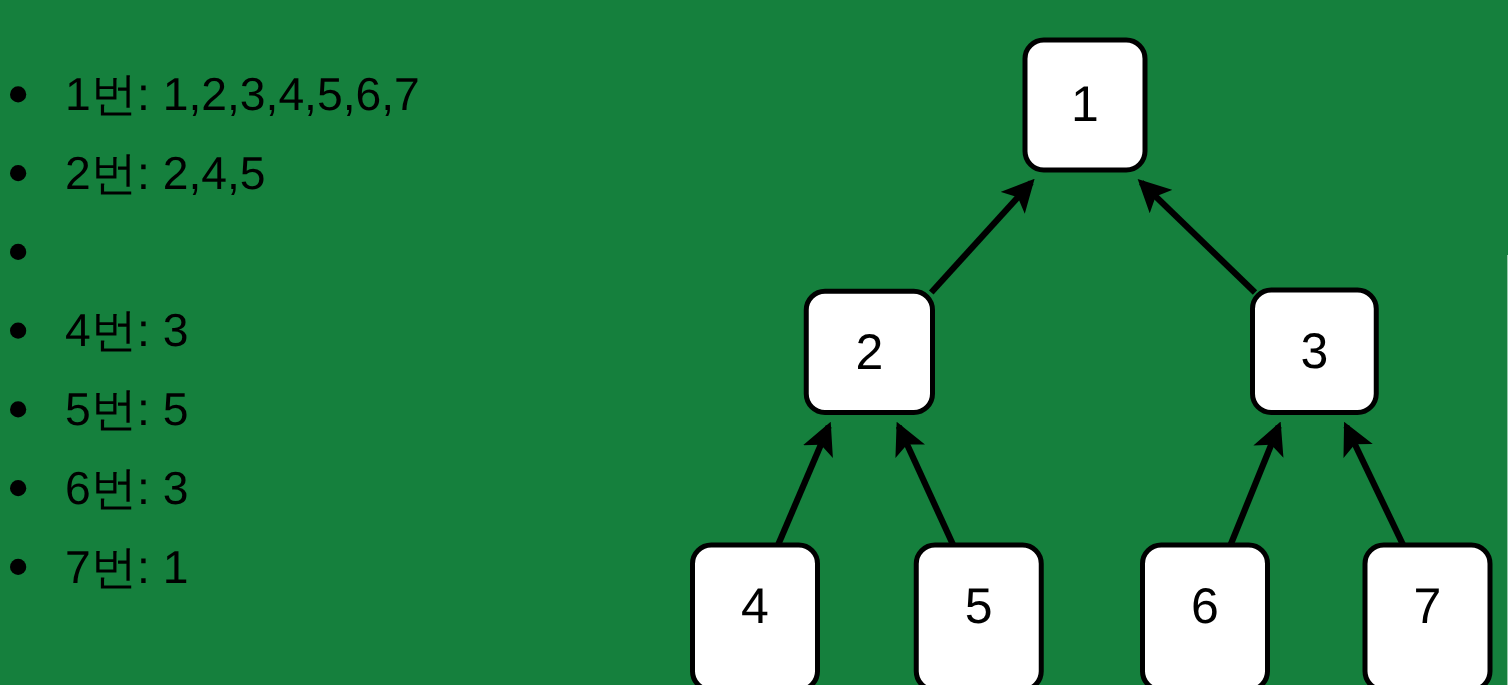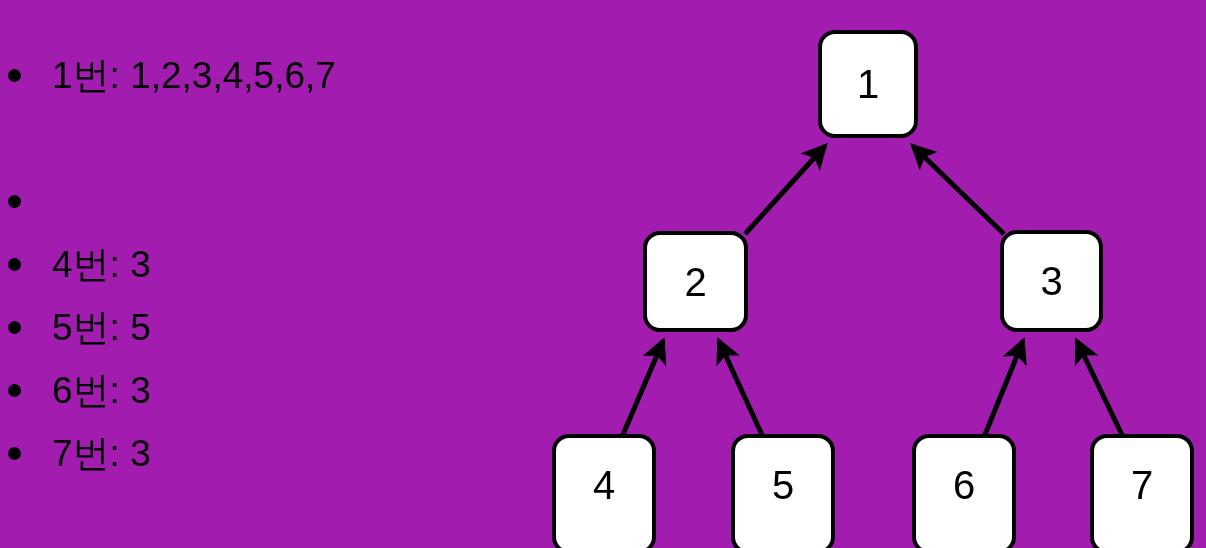--- a/index.html
+++ b/index.html
@@ -4,21 +4,21 @@
 <style>
   html, body {
     margin: 0;
     padding: 0;
     background: #ffffff;
   }
   #page {
     position: relative;
     width: 1206px;
     height: 548px;
-    background: #a21caf;
+    background: #15803d;
     overflow: hidden;
     font-family: "Liberation Sans", "DejaVu Sans", sans-serif;
   }
 
   
   #bullet-list {
     position: absolute;
     left: 0px;
     top: 0px;
     width: 520px;
@@ -100,38 +100,42 @@
 </head>
 <body>
 
 <div id="page">
 
   <ul id="bullet-list">
     <li class="bullet-row" style="top:44px">
       <span class="bullet-marker"></span>
       <span class="bullet-text">1번: 1,2,3,4,5,6,7</span>
     </li>
+    <li class="bullet-row" style="top:107px">
+      <span class="bullet-marker"></span>
+      <span class="bullet-text">2번: 2,4,5</span>
+    </li>
     <li class="bullet-row" style="top:170px">
       <span class="bullet-marker"></span>
     </li>
     <li class="bullet-row" style="top:233px">
       <span class="bullet-marker"></span>
       <span class="bullet-text">4번: 3</span>
     </li>
     <li class="bullet-row" style="top:296px">
       <span class="bullet-marker"></span>
       <span class="bullet-text">5번: 5</span>
     </li>
     <li class="bullet-row" style="top:359px">
       <span class="bullet-marker"></span>
       <span class="bullet-text">6번: 3</span>
     </li>
     <li class="bullet-row" style="top:422px">
       <span class="bullet-marker"></span>
-      <span class="bullet-text">7번: 3</span>
+      <span class="bullet-text">7번: 1</span>
     </li>
   </ul>
 
   <div id="tree-diagram">
 
     <svg id="tree-edges" viewBox="0 0 686 548">
       <defs>
         <marker id="arrowhead" markerWidth="5.2" markerHeight="5.2" refX="4.4" refY="2.6" orient="auto" markerUnits="strokeWidth">
           <path d="M0,0 L5.2,2.6 L0,5.2 L1.2,2.6 Z" fill="#000000"></path>
         </marker>

